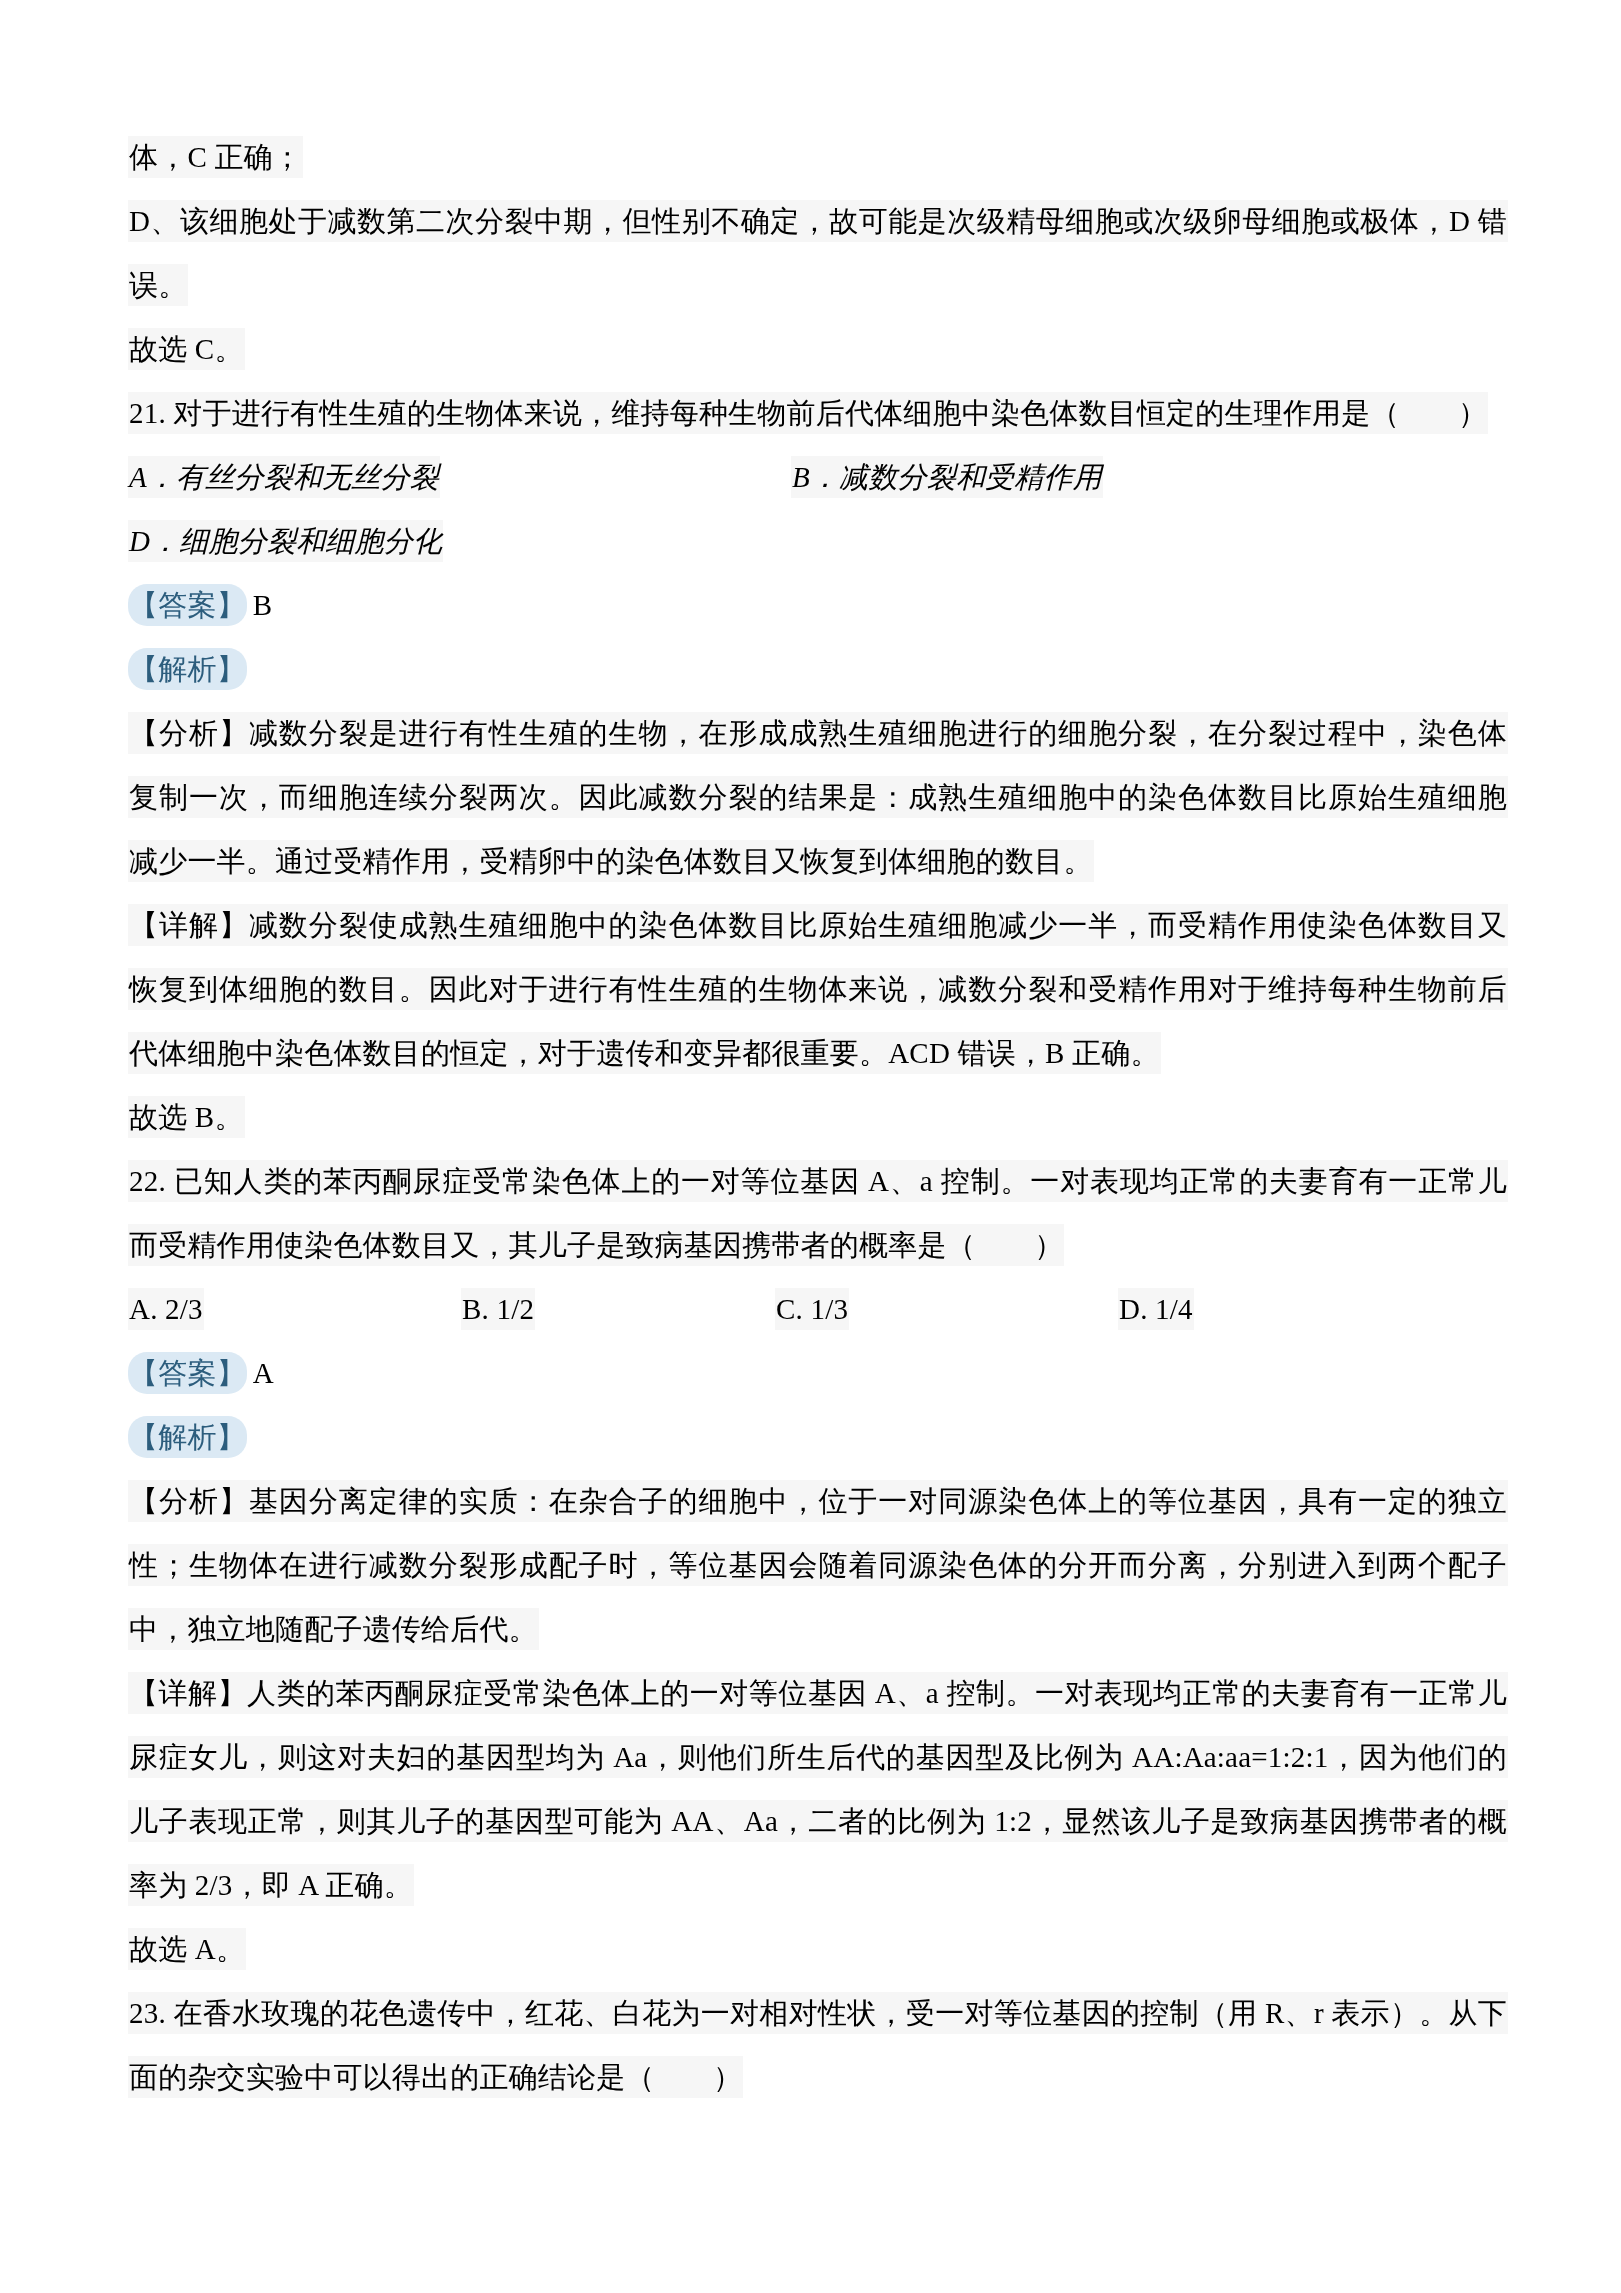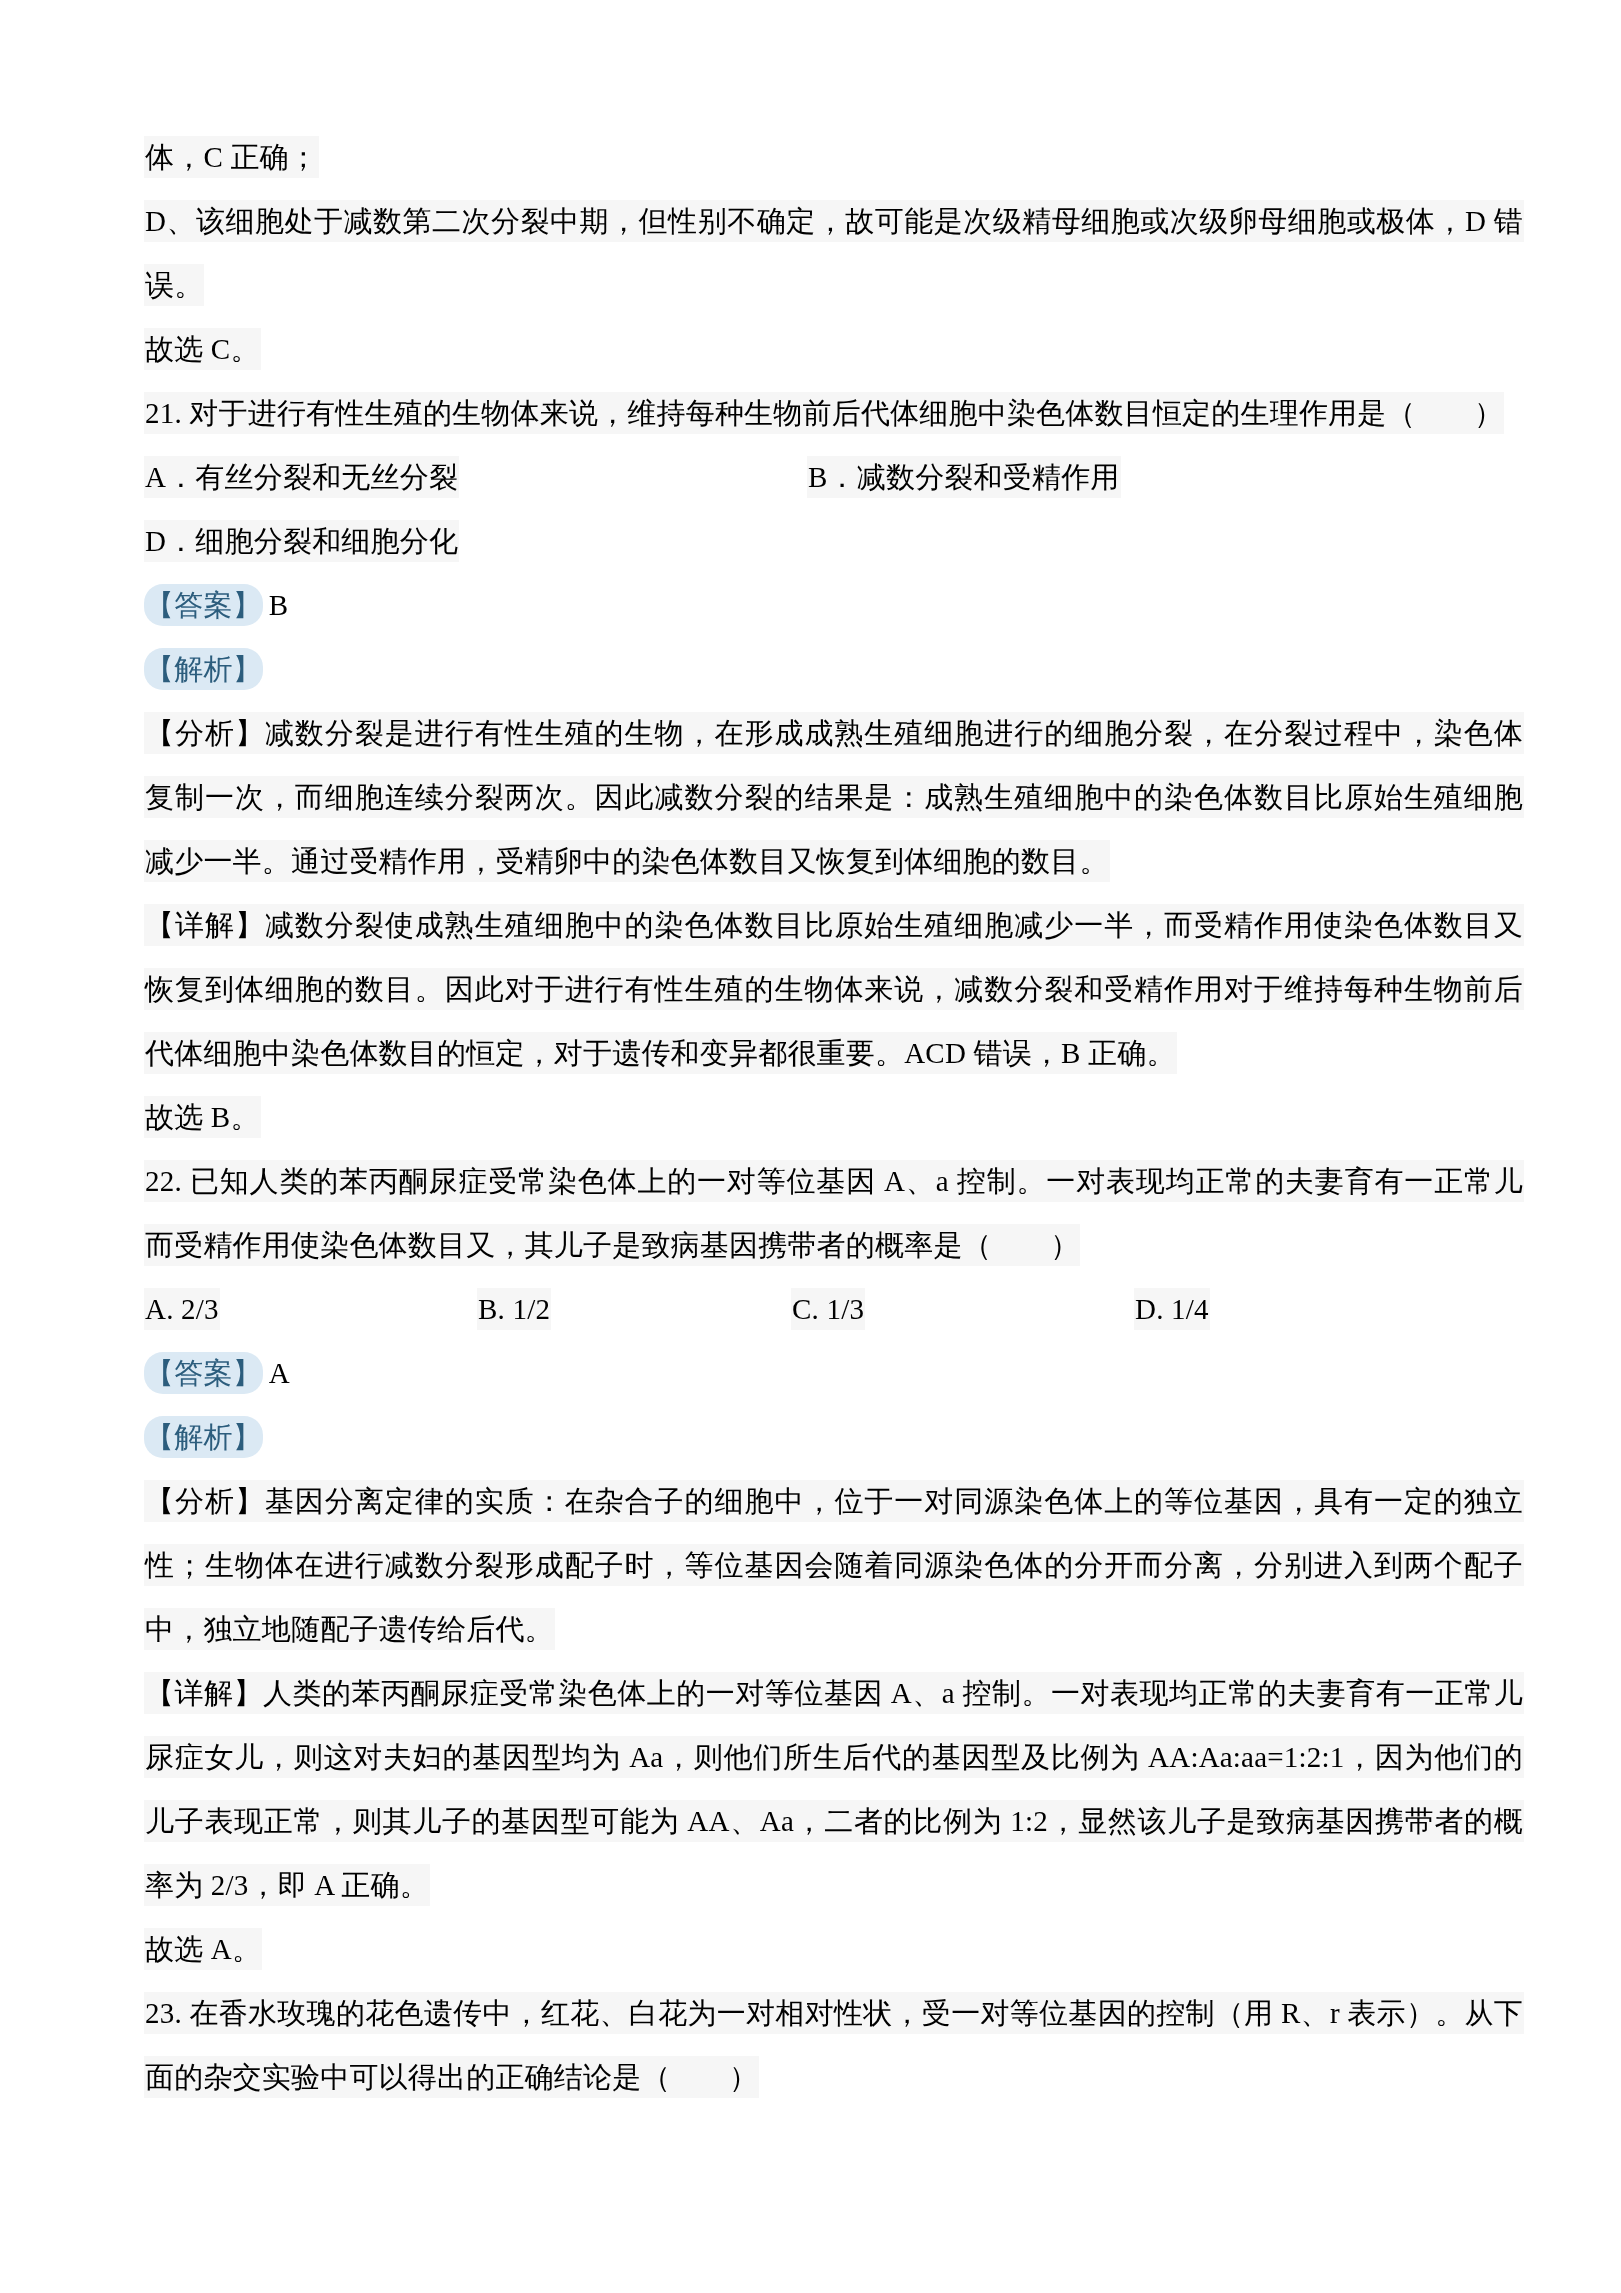--- a/index.html
+++ b/index.html
@@ -13,21 +13,21 @@
     height: 2294px;
     margin: 0 auto;
     background: #ffffff;
     font-family: "Liberation Serif", "DejaVu Serif", serif;
     color: #000000;
     overflow: hidden;
   }
   .doc {
     position: absolute;
     top: 125px;
-    left: 144px;
+    left: 128px;
     width: 1380px;
   }
   .ln {
     height: 64px;
     line-height: 64px;
     font-size: 29px;
     white-space: nowrap;
     letter-spacing: 0.2px;
   }
   .ln .txt {
@@ -38,20 +38,21 @@
     text-align: justify;
     text-align-last: justify;
     white-space: normal;
     overflow: hidden;
   }
   .options {
     display: grid;
   }
   .options.cols-2 {
     grid-template-columns: 663px 1fr;
+    font-style: italic;
   }
   .options.cols-4 {
     grid-template-columns: 333px 314px 343px 1fr;
   }
   .options .opt {
     white-space: nowrap;
   }
   .marker {
     color: #2c5d7d;
     background: #dbe9f4;

